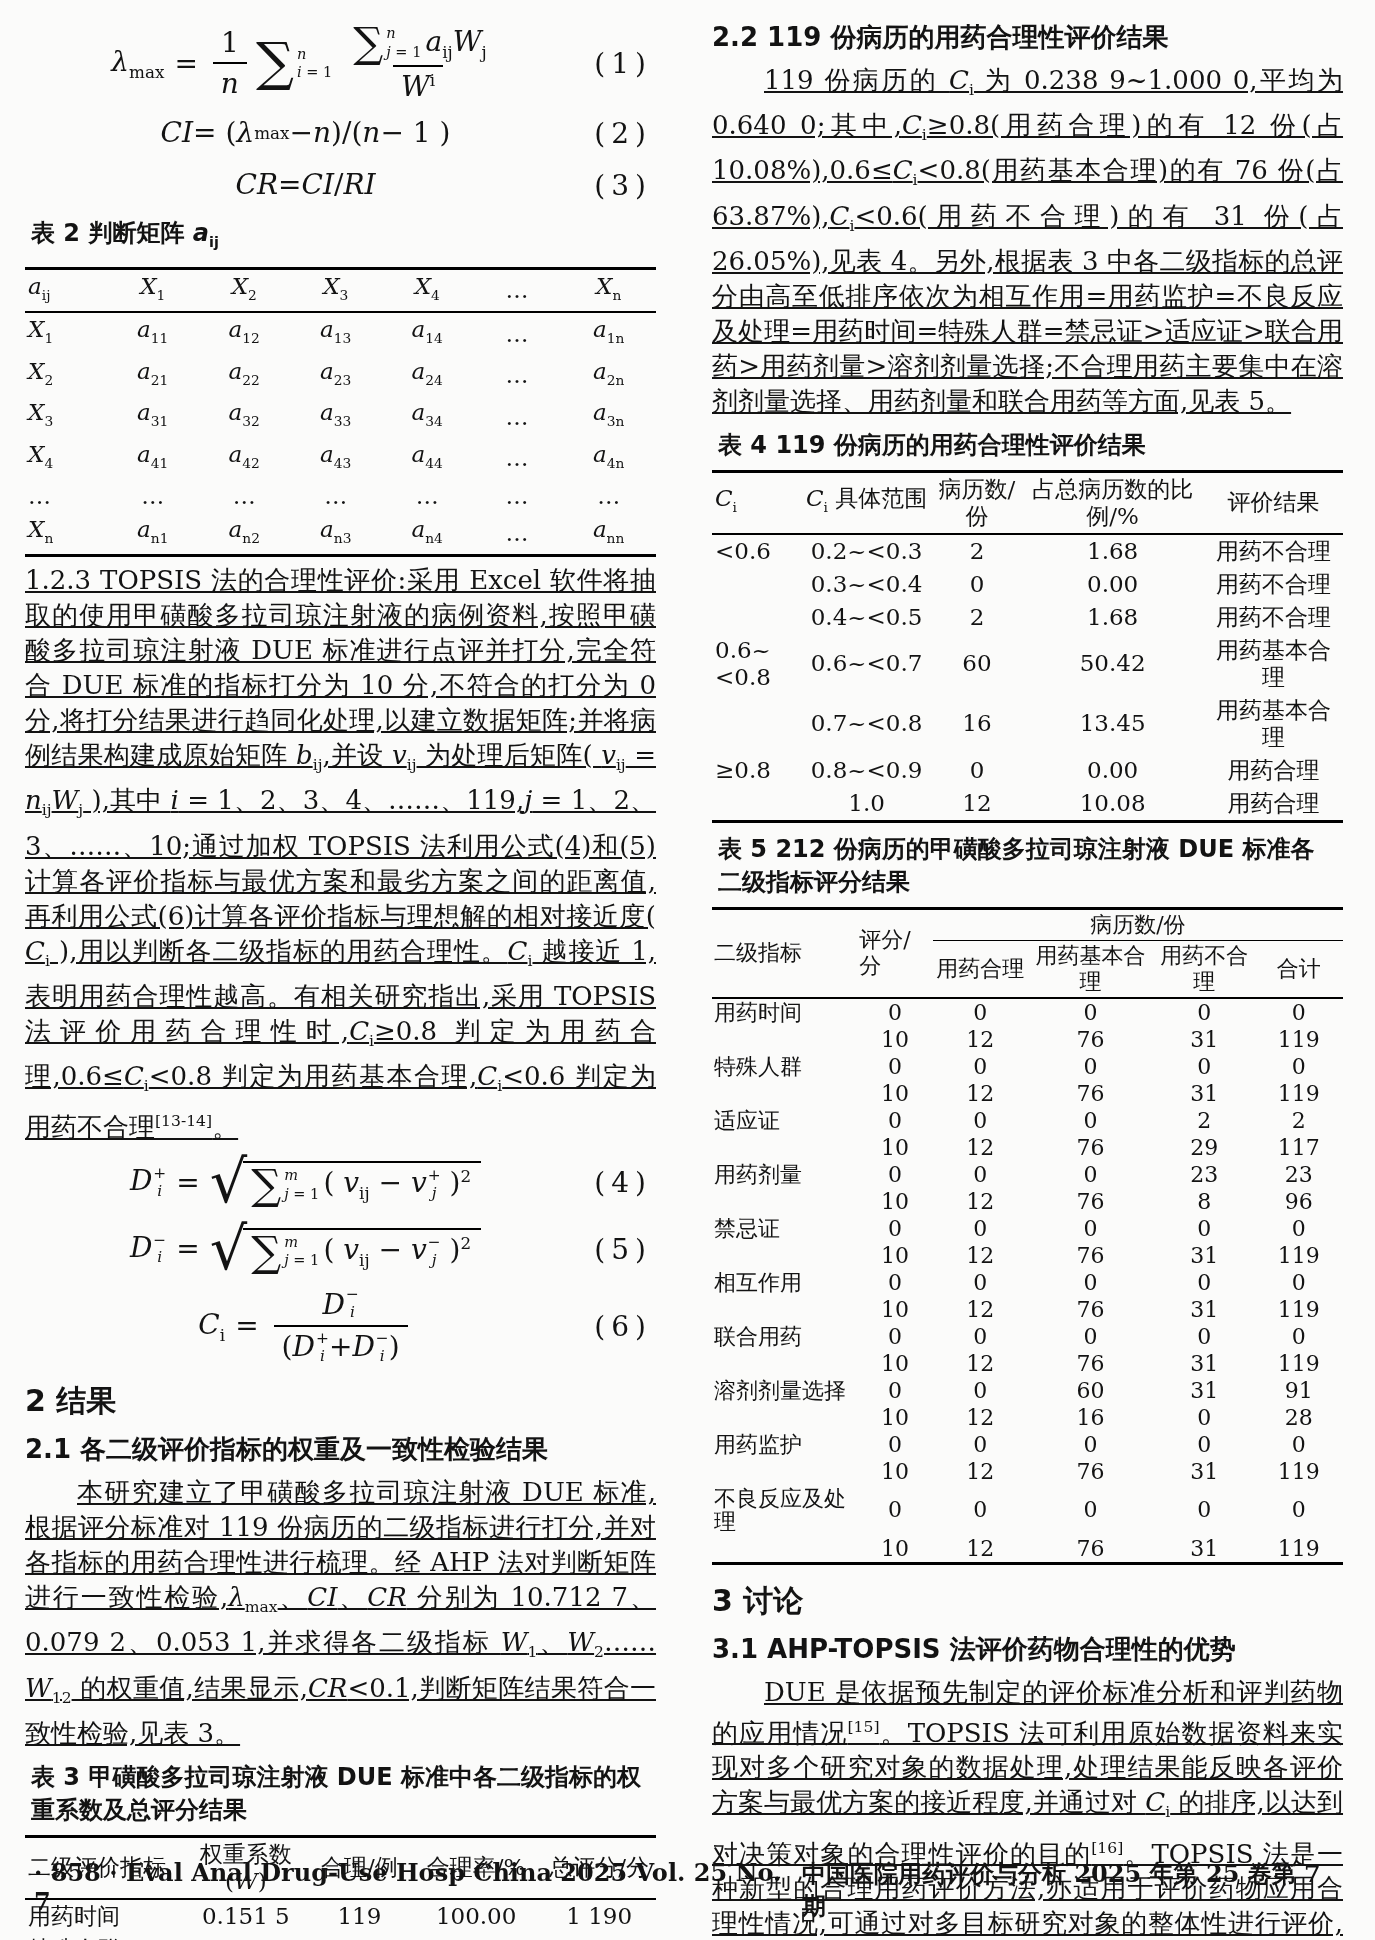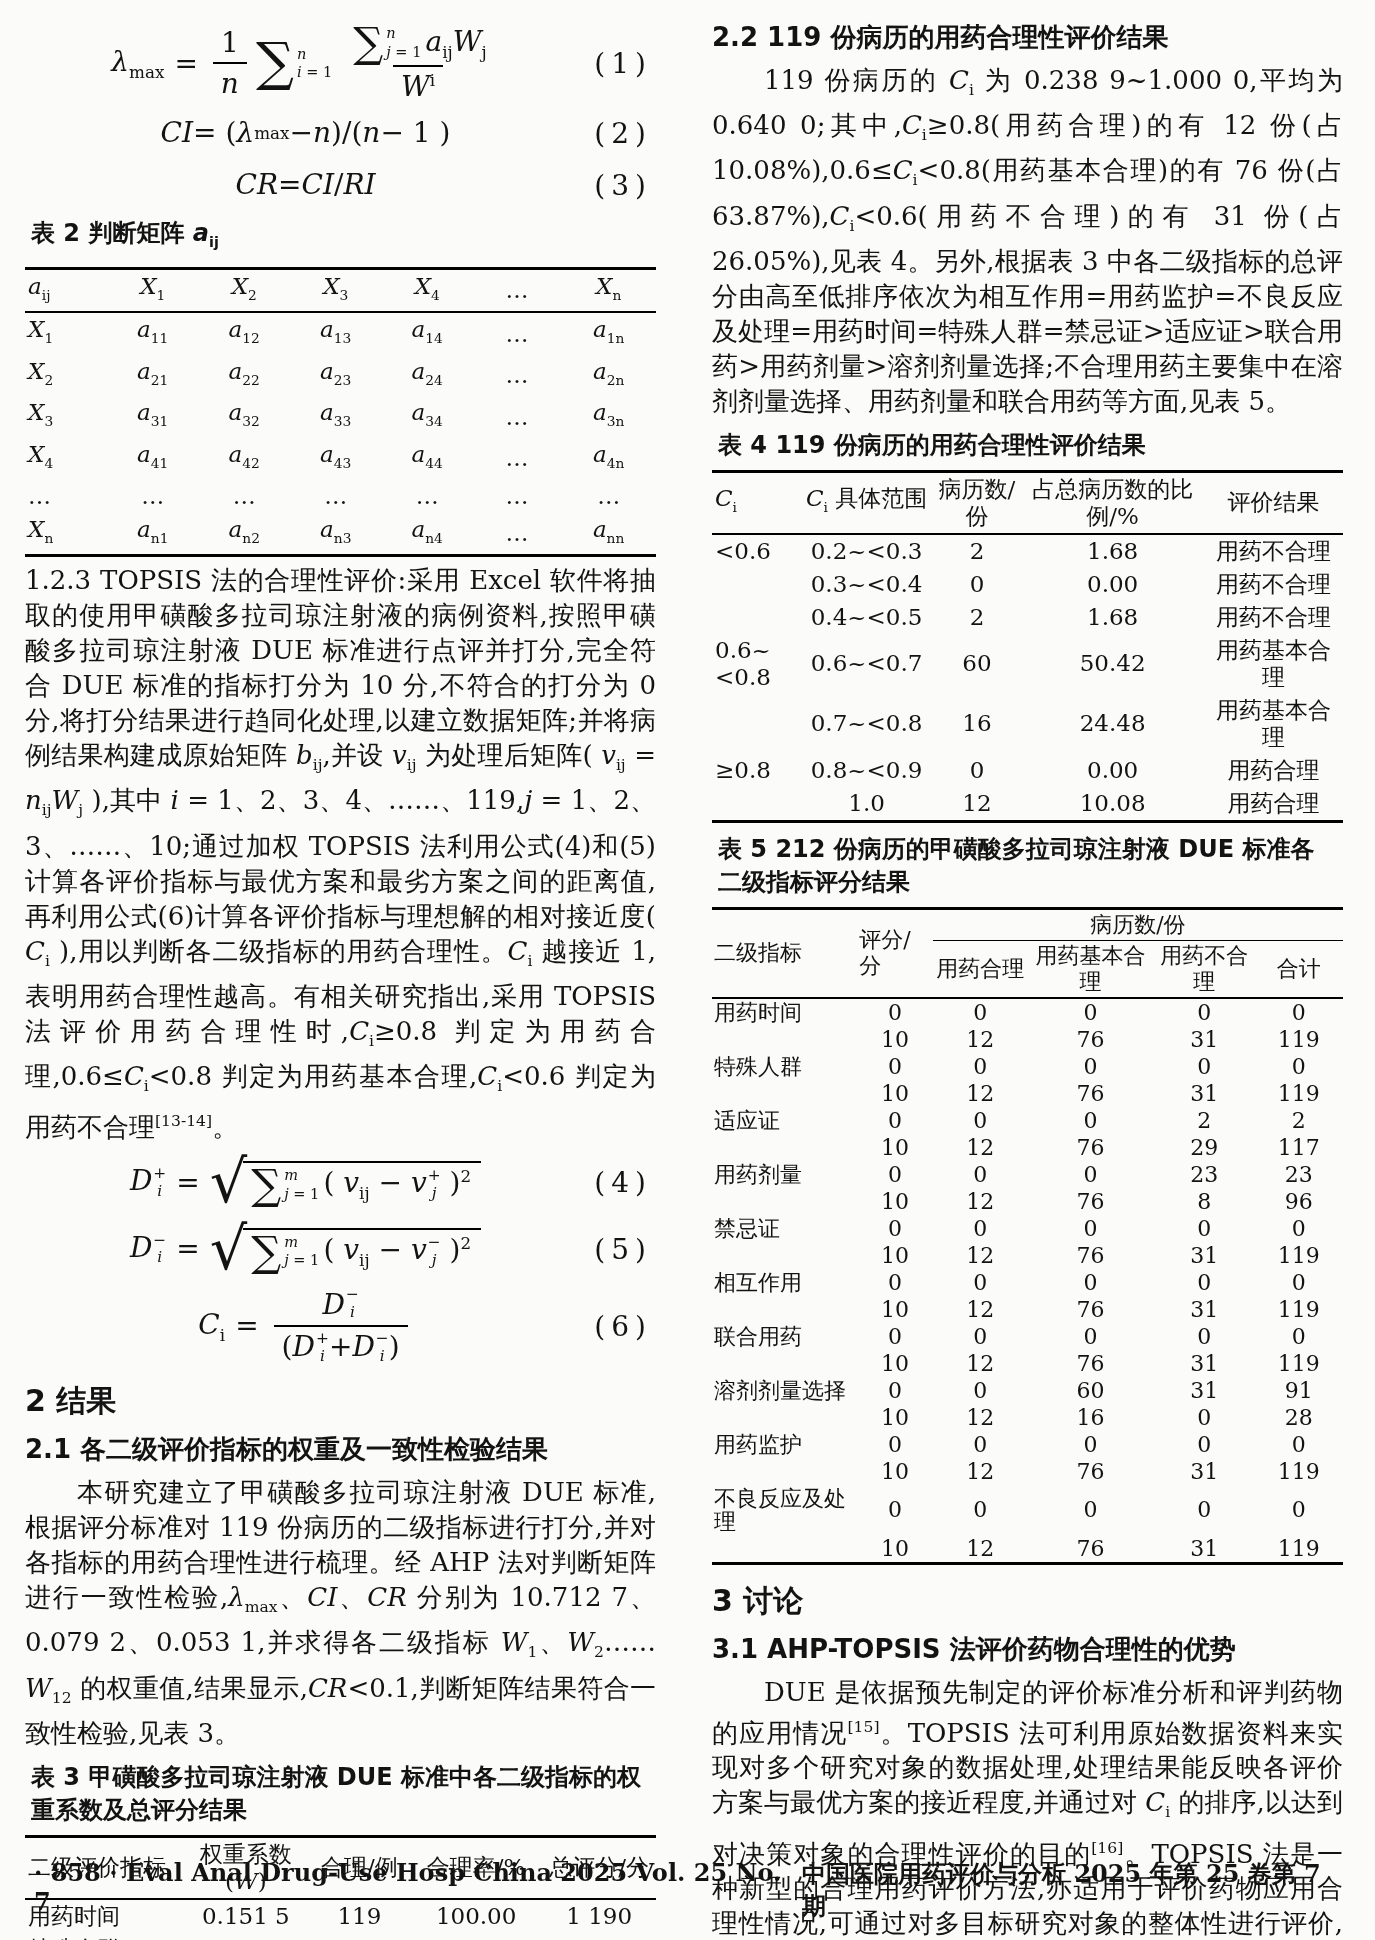--- a/index.html
+++ b/index.html
@@ -1,21 +1,21 @@
 <!DOCTYPE html>
 <html><head>
 <meta charset="utf-8">
 <style>
   html,body{margin:0;padding:0;background:#ddd;}
   .page{width:1375px;height:1940px;margin:0 auto;background:#fbfbfa;color:#131313;
         font-family:"DejaVu Serif","Liberation Serif",serif;position:relative;overflow:hidden;}
   .columns{display:flex;gap:56px;padding:16px 25px 0 25px;}
   .col{width:631px;flex:0 0 631px;}
 
-  .para{font-size:26px;line-height:35px;text-align:justify;margin:4px 0;}
+  .para{font-size:26px;line-height:35px;text-align:justify;margin:4px 0;text-decoration:underline;}
   .indent{text-indent:2em;}
   i,.mv{font-style:italic;}
   sub{font-size:0.60em;}
   sup{font-size:0.60em;}
 
   .h1sec{font-family:"DejaVu Sans","Liberation Sans",sans-serif;font-weight:bold;
          font-size:30px;margin:16px 0 10px;}
   .h2sec{font-family:"DejaVu Sans","Liberation Sans",sans-serif;font-weight:bold;
          font-size:26px;margin:4px 0 8px;}
 
@@ -361,21 +361,21 @@
               <td>0.6~&lt;0.8</td>
               <td>0.6~&lt;0.7</td>
               <td>60</td>
               <td>50.42</td>
               <td>用药基本合理</td>
             </tr>
             <tr>
               <td></td>
               <td>0.7~&lt;0.8</td>
               <td>16</td>
-              <td>24.48</td>
+              <td>13.45</td>
               <td>用药基本合理</td>
             </tr>
             <tr>
               <td>≥0.8</td>
               <td>0.8~&lt;0.9</td>
               <td>0</td>
               <td>0.00</td>
               <td>用药合理</td>
             </tr>
             <tr>

